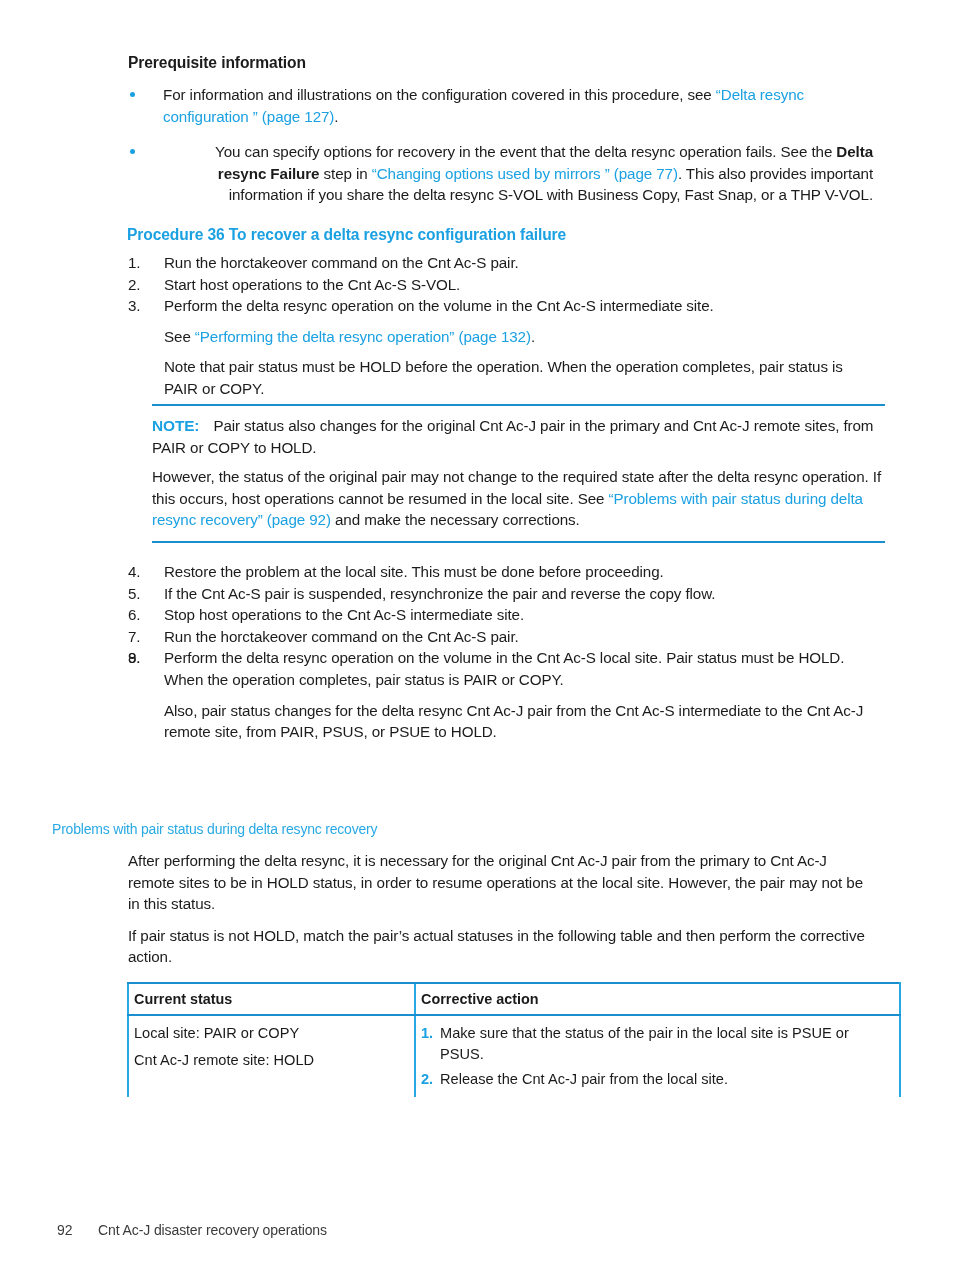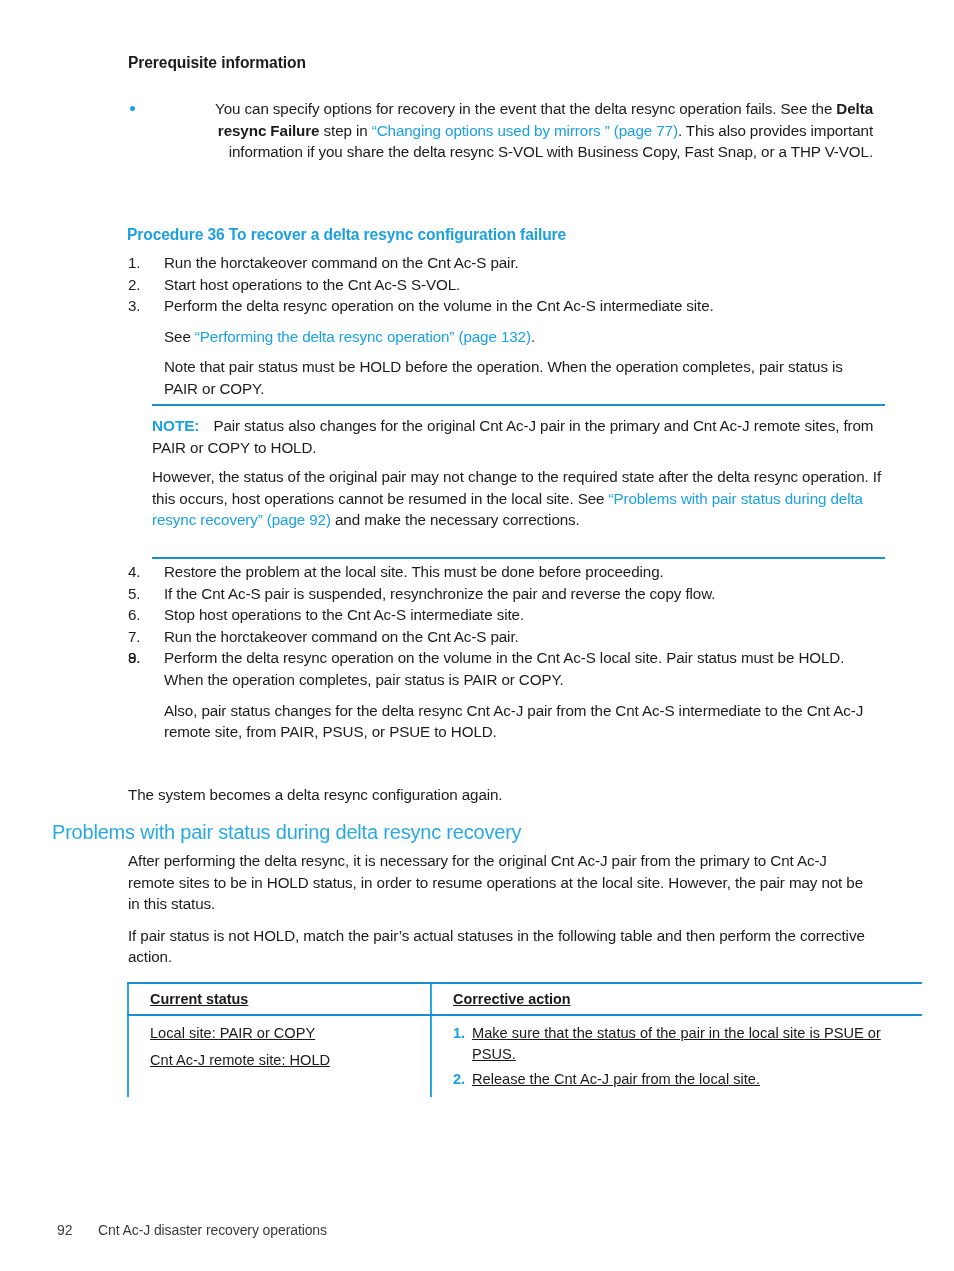--- a/index.html
+++ b/index.html
@@ -49,21 +49,21 @@
     top: 226px;
     font-size: 15.6px;
     font-weight: bold;
     color: #1ba1e2;
     letter-spacing: -0.1px;
   }
   .h-section {
     position: absolute;
     left: 52px;
     top: 821px;
-    font-size: 20px;
+    font-size: 14px;
     color: #29a9e4;
     letter-spacing: -0.2px;
   }
 
   
   .bullets {
     position: absolute;
     left: 128px;
     top: 84px;
     width: 745px;
@@ -123,21 +123,21 @@
   }
 
   
   .note {
     position: absolute;
     left: 152px;
     top: 404px;
     width: 733px;
     border-top: 2px solid #1a8fd0;
     border-bottom: 2px solid #1a8fd0;
-    padding: 9px 0 26px 0;
+    padding: 9px 0 10px 0;
   }
   .note-label {
     font-weight: bold;
     color: #1ba1e2;
     font-size: 15.4px;
   }
   .note p {
     margin: 0 0 8px 0;
   }
   .note p:last-child {
@@ -162,22 +162,21 @@
     top: 982px;
     width: 742px;
   }
   table.status-table {
     border-collapse: collapse;
     width: 742px;
     table-layout: fixed;
   }
   table.status-table td {
     vertical-align: top;
-    padding: 7px 8px 7px 21px;
-    text-decoration: underline;
+    padding: 7px 8px 7px 5px;
   }
   .th-row td {
     border-top: 2px solid #1a8fd0;
     border-bottom: 2px solid #1a8fd0;
     font-weight: bold;
     font-size: 14.4px;
     padding-top: 6px;
     padding-bottom: 6px;
   }
   .col-a {
@@ -232,20 +231,24 @@
 </style>
 </head>
 <body>
 
 <div class="page">
 
   <div class="h-prereq">Prerequisite information</div>
 
   <div class="bullets">
 
+    <div class="bullet-row body-text">
+      <span class="bullet-dot"></span>
+      <span>For information and illustrations on the configuration covered in this procedure, see </span><a class="lnk" href="#" style="text-decoration:none">“Delta resync configuration ” (page 127)</a><span>.</span>
+    </div>
 
     <div class="bullet-row body-text" style="margin-top:14px;text-align:right;">
       <span class="bullet-dot"></span>
       <span>You can specify options for recovery in the event that the delta resync operation fails. See the </span><span class="bld">Delta resync Failure</span><span> step in </span><a class="lnk" href="#" style="text-decoration:none">“Changing options used by mirrors ” (page 77)</a><span>. This also provides important information if you share the delta resync S-VOL with Business Copy, Fast Snap, or a THP V-VOL.</span>
     </div>
 
   </div>
 
   <div class="h-procedure">Procedure 36 To recover a delta resync configuration failure</div>
 
@@ -304,21 +307,20 @@
       <span class="step-num">8.</span>
     </div>
     <div class="step-row body-text">
       <span class="step-num">9.</span>
       <span>Perform the delta resync operation on the volume in the Cnt Ac-S local site. Pair status must be HOLD. When the operation completes, pair status is PAIR or COPY.</span>
     </div>
 
     <div class="step-sub body-text">Also, pair status changes for the delta resync Cnt Ac-J pair from the Cnt Ac-S intermediate to the Cnt Ac-J remote site, from PAIR, PSUS, or PSUE to HOLD.</div>
   </div>
 
-  <div class="closing-para body-text">The system becomes a delta resync configuration again.</div>
 
   <div class="h-section">Problems with pair status during delta resync recovery</div>
 
   <div class="section-body">
     <p class="body-text">After performing the delta resync, it is necessary for the original Cnt Ac-J pair from the primary to Cnt Ac-J remote sites to be in HOLD status, in order to resume operations at the local site. However, the pair may not be in this status.</p>
     <p class="body-text">If pair status is not HOLD, match the pair’s actual statuses in the following table and then perform the corrective action.</p>
   </div>
 
   <div class="tbl-wrap">
     <table class="status-table">

